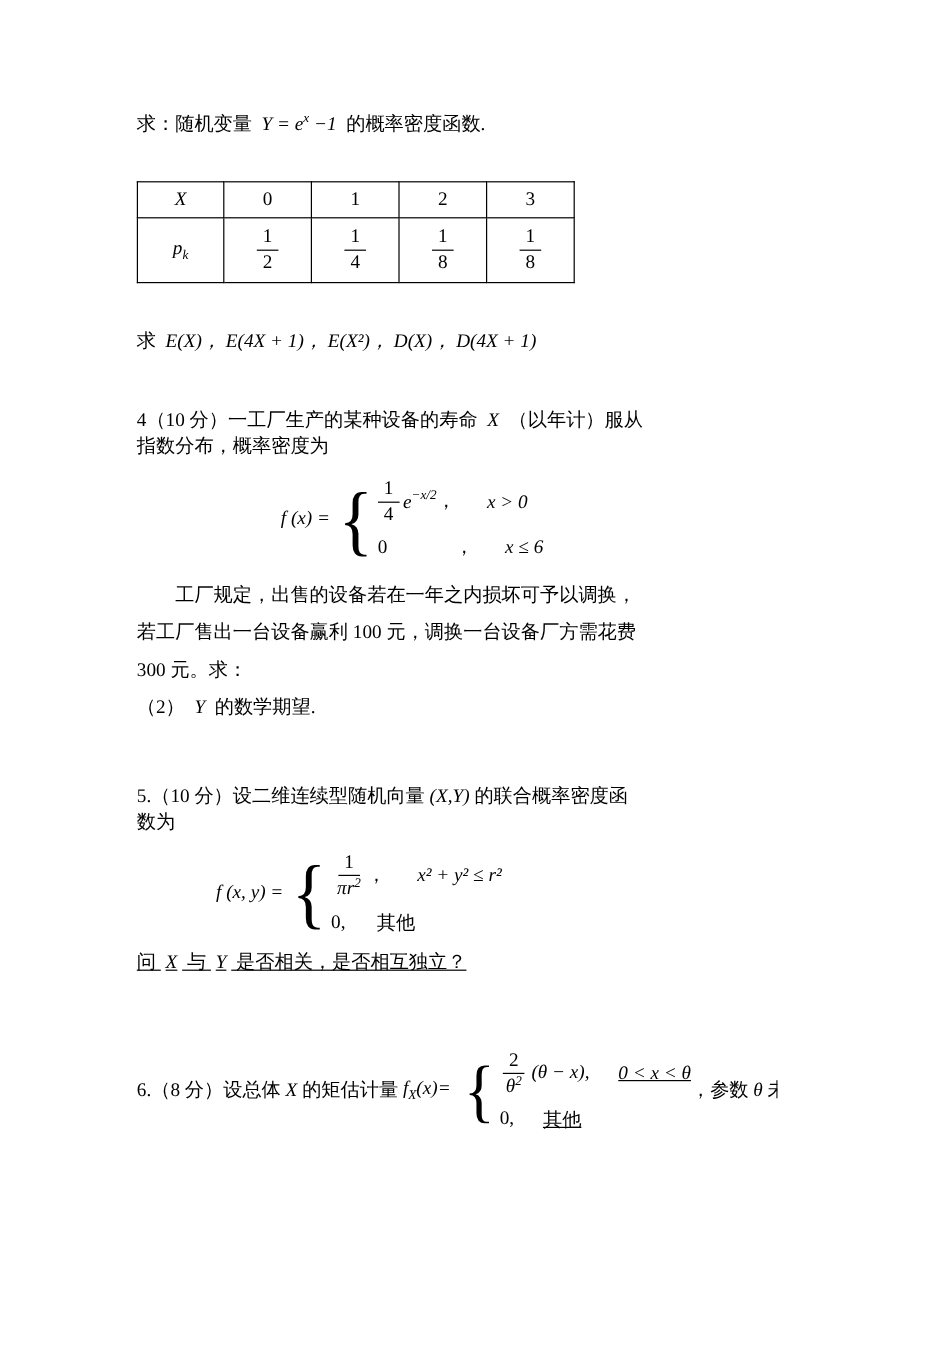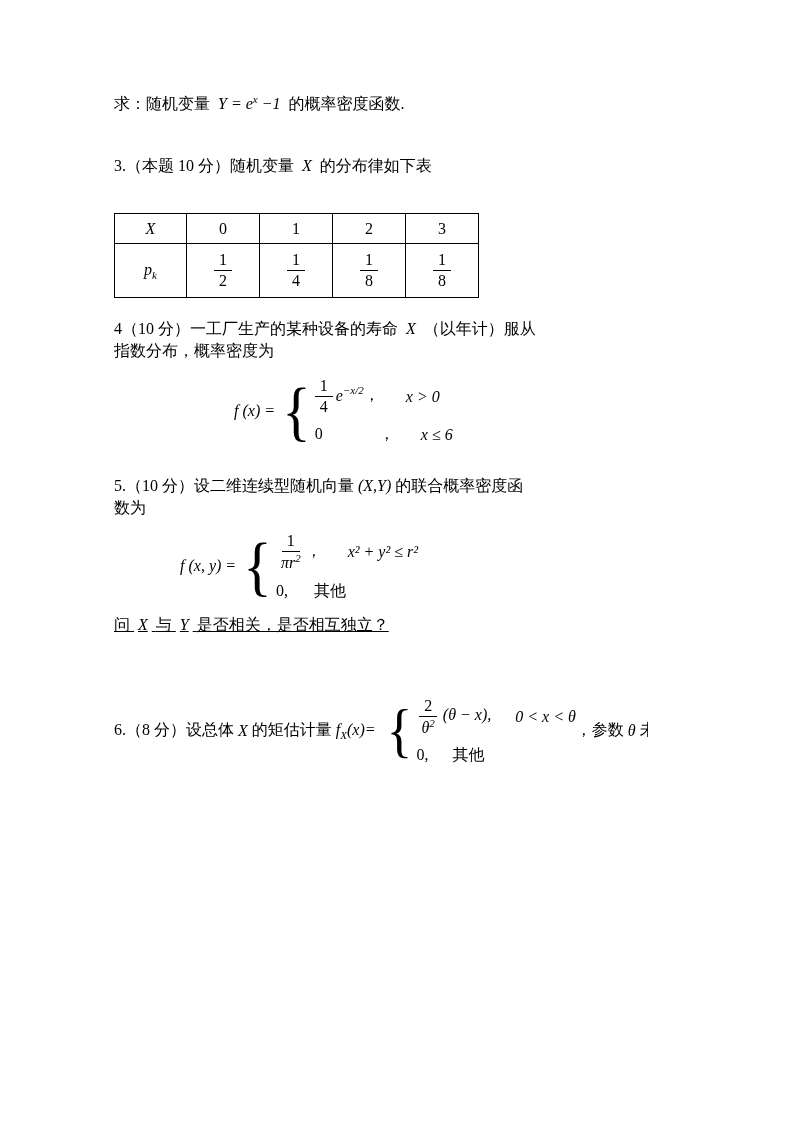--- a/index.html
+++ b/index.html
@@ -23,64 +23,59 @@
   .dist-table .col0 { width:72px; }
   .dist-table .colN { width:73px; }
   .dist-table tr.hdr td { height:30px; }
   .dist-table tr.prow td { height:54px; }
 
   .frac { display:inline-flex; flex-direction:column; align-items:center; vertical-align:middle; font-style:normal; line-height:1.25; }
   .frac .num { border-bottom:1px solid #000; padding:0 5px; }
   .frac .den { padding:0 5px; }
 
   .b4 { margin-top:38px; }
-  .b5 { margin-top:20px; }
+  .b5 { margin-top:44px; }
 
   .formula { display:flex; align-items:center; }
   .f-q4 { margin-left:120px; margin-top:14px; }
   .f-q5 { margin-left:66px; margin-top:12px; }
   .brace { font-size:60px; font-weight:400; line-height:1; transform:scaleY(1.08); margin:0 4px 0 7px; font-style:normal; }
   .cases { display:flex; flex-direction:column; gap:7px; }
   .case-row { display:flex; align-items:center; }
   .case-expr { display:inline-block; }
   .ebase { margin-left:3px; }
   .case-cond { margin-left:26px; }
   .comma-far { margin-left:56px; }
 
   .para-group { margin-top:14px; }
   .para-group p { line-height:31px; }
   .para { text-indent:32px; }
 
-  .b10 { margin-top:30px; }
+  .b10 { margin-top:48px; }
   .b12 { margin-top:12px;text-decoration:underline; }
 
   .q6-line { margin-top:60px; display:flex; align-items:center; flex-wrap:nowrap; white-space:nowrap; }
   .q6-line .brace { font-size:54px; }
   .mgroup { display:inline-block; }
-  .q6-cond { margin-left:24px; }
+  .q6-cond { margin-left:24px;text-decoration:underline; }
   .q6-line2 { margin-top:14px; }
 
   .b14 { margin-top:46px; }
 </style>
 </head>
 <body>
 
 <div class="page">
 
   <p>
     <span>求：随机变量</span>
     <span class="math hsp mgroup"><span>Y = e</span><sup>x</sup><span> −1</span></span>
     <span>的概率密度函数.</span>
   </p>
 
-  <p class="b2">
-    <span>3.（本题 10 分）随机变量</span>
-    <span class="math hsp">X</span>
-    <span>的分布律如下表</span>
-  </p>
 
   <table class="dist-table">
     <tbody>
         <tr class="hdr">
       <td class="col0 math">X</td>
       <td class="colN">0</td>
       <td class="colN">1</td>
       <td class="colN">2</td>
       <td class="colN">3</td>
     </tr>
@@ -99,20 +94,24 @@
               <span class="den">8</span>
             </span></td>
       <td class="colN"><span class="frac">
               <span class="num">1</span>
               <span class="den">8</span>
             </span></td>
     </tr>
   </tbody>
     </table>
 
+  <p class="b4">
+    <span>求</span>
+    <span class="math hsp">E(X)， E(4X + 1)， E(X²)， D(X)， D(4X + 1)</span>
+  </p>
 
   <p class="b5">
     <span>4（10 分）一工厂生产的某种设备的寿命</span>
     <span class="math hsp">X</span>
     <span>（以年计）服从指数分布，概率密度为</span>
   </p>
 
   <div class="formula f-q4">
     <span class="math">f (x) =</span>
     <span class="brace">{</span>
@@ -125,20 +124,26 @@
         <span class="case-cond math">x &gt; 0</span>
       </div>
       <div class="case-row">
         <span class="case-expr"><span>0</span><span class="comma-far">，</span></span>
         <span class="case-cond math">x ≤ 6</span>
       </div>
     </div>
   </div>
 
   <div class="para-group">
+    <p class="para">工厂规定，出售的设备若在一年之内损坏可予以调换，若工厂售出一台设备赢利 100 元，调换一台设备厂方需花费 300 元。求：</p>
+    <p>
+      <span>（2）</span>
+      <span class="math hsp">Y</span>
+      <span>的数学期望.</span>
+    </p>
   </div>
 
   <p class="b10">
     <span>5.（10 分）设二维连续型随机向量</span>
     <span class="math">(X,Y)</span>
     <span>的联合概率密度函数为</span>
   </p>
 
   <div class="formula f-q5">
     <span class="math">f (x, y) =</span>

